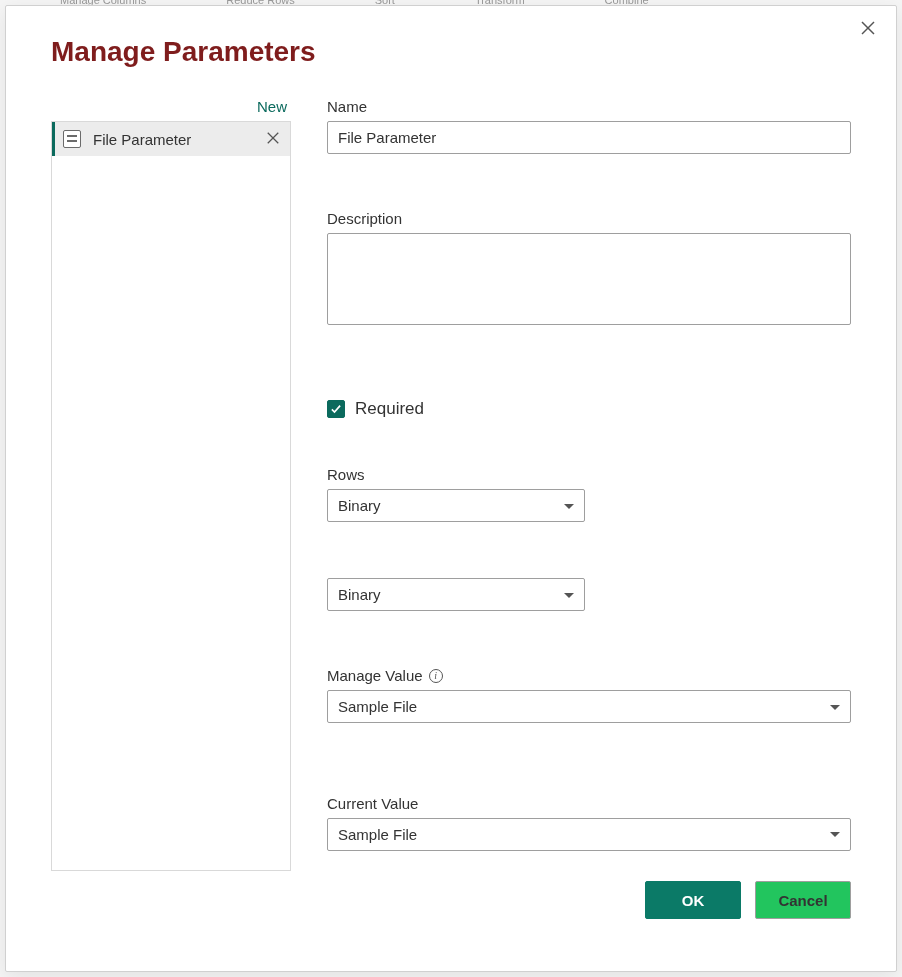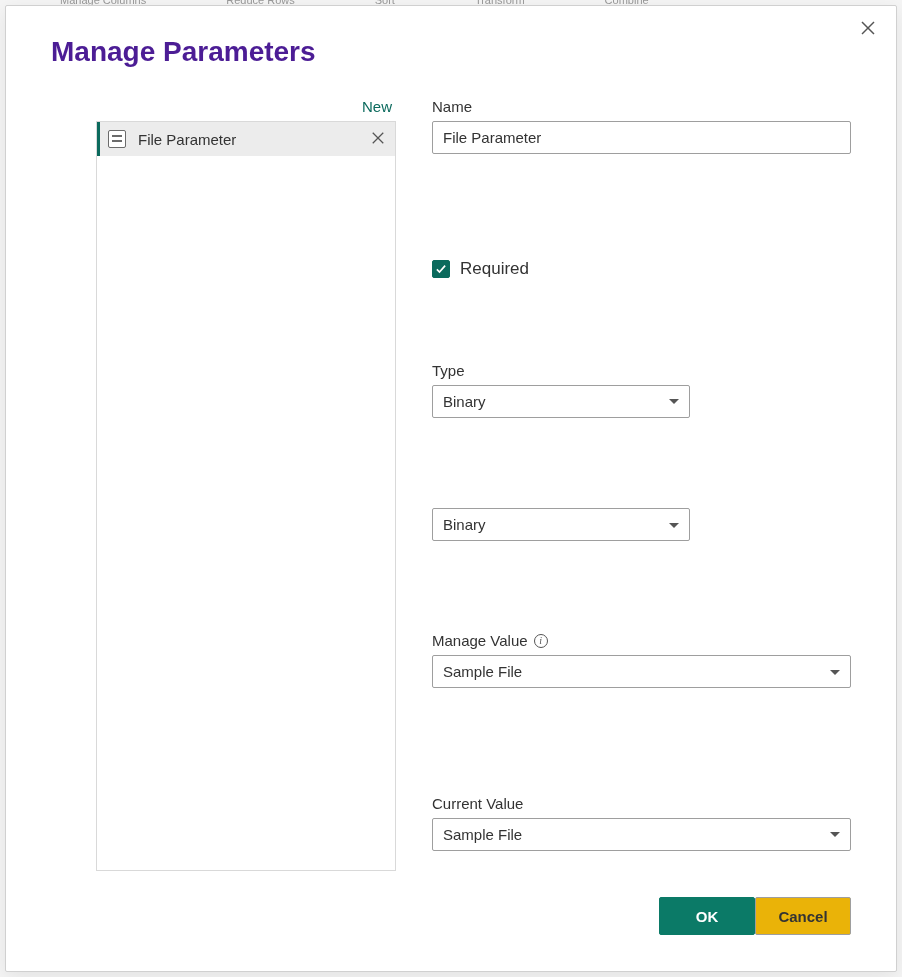--- a/index.html
+++ b/index.html
@@ -37,33 +37,33 @@
     display: flex; align-items: center; justify-content: center;
     cursor: pointer;
     color: #555;
   }
   .dialog-close svg { width: 16px; height: 16px; }
   .dialog-title {
     position: absolute;
     top: 30px; left: 45px;
     font-size: 28px;
     font-weight: 600;
-    color: #4c1d95;
+    color: #7f1d1d;
   }
   .content {
     position: absolute;
     top: 92px;
     left: 45px;
     right: 45px;
     bottom: 100px;
     display: flex;
     gap: 36px;
   }
   
-  .param-pane { width: 300px; display: flex; flex-direction: column; margin-left: 45px; }
+  .param-pane { width: 240px; display: flex; flex-direction: column; }
   .new-row {
     display: flex; justify-content: flex-end;
     padding: 0 4px 6px 0;
   }
   .new-link {
     color: #0b6a5d;
     font-size: 15px;
     cursor: pointer;
     font-weight: 400;
   }
@@ -168,29 +168,29 @@
     border-radius: 2px;
     display: flex; align-items: center; justify-content: center;
     cursor: pointer;
   }
   .cb svg { width: 12px; height: 12px; }
   .cb-label { font-size: 17px; color: #333; }
 
   
   .footer {
     position: absolute;
-    right: 45px; bottom: 36px;
-    display: flex; gap: 0;
+    right: 45px; bottom: 52px;
+    display: flex; gap: 14px;
   }
   .btn {
     min-width: 96px;
     height: 38px;
     border: 1px solid #9e9e9e;
     border-radius: 2px;
-    background: #eab308;
+    background: #22c55e;
     font-size: 15px;
     font-weight: 600;
     color: #333;
     display: flex; align-items: center; justify-content: center;
     cursor: pointer;
   }
   .btn.primary {
     background: #0b7a67;
     border-color: #0b7a67;
     color: #fff;
@@ -238,32 +238,36 @@
       </div>
     </div>
 
     <div class="form">
 
       <div class="group">
         <div class="field-label">Name</div>
         <input type="text" value="File Parameter" style="">
       </div>
 
+      <div class="group">
+        <div class="field-label">Description</div>
+        <textarea style=""></textarea>
+      </div>
 
       <div class="checkbox-row">
         <div class="cb">
           <svg viewBox="0 0 16 16">
             <polyline points="2.5,8.5 6,12 13.5,3.5" fill="none" stroke="#fff" stroke-width="2.2"></polyline>
           </svg>
         </div>
         <span class="cb-label">Required</span>
       </div>
 
       <div class="group small">
-        <div class="field-label">Type</div>
+        <div class="field-label">Rows</div>
         <div class="select">
           <span>Binary</span>
           <span class="chev"></span>
         </div>
       </div>
 
       <div class="group small">
         <div class="select">
           <span>Binary</span>
           <span class="chev"></span>

